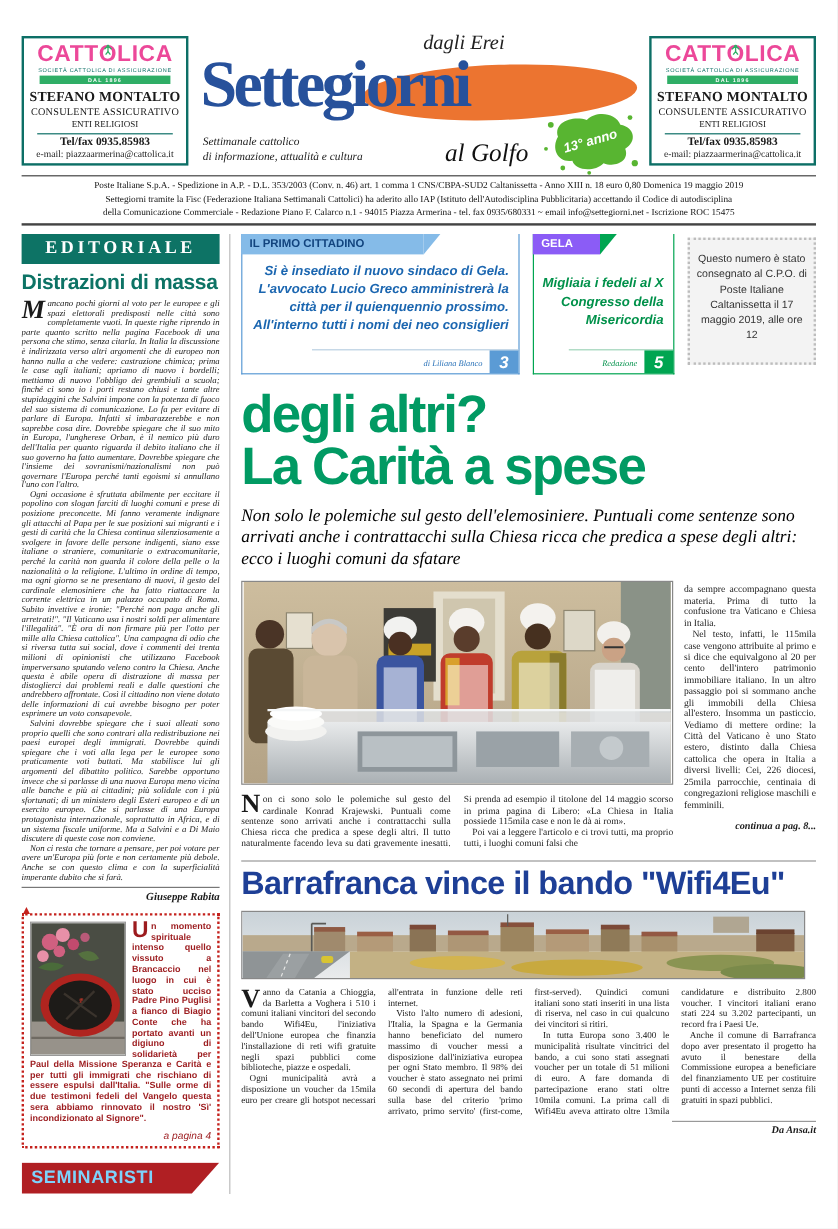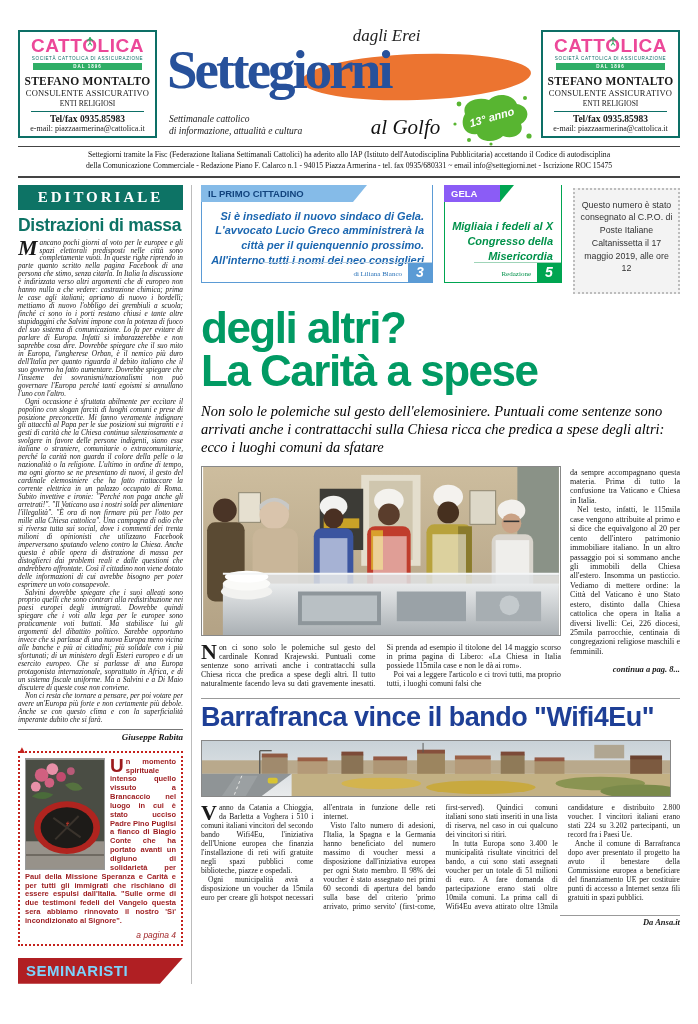--- a/index.html
+++ b/index.html
@@ -77,39 +77,39 @@
   .red-page { clear:both; text-align:right; font-style:italic; font-weight:normal; font-size:8.5px;
     margin-top:4px; font-family:"Liberation Sans",sans-serif; }
 
   .seminaristi { margin-top:12px; background:#b01f23; color:#7dd3fc;
     font-family:"Liberation Sans",sans-serif; font-weight:bold; font-size:15px;
     letter-spacing:.5px; padding:4px 0 5px 8px;
     clip-path:polygon(0 0,100% 0,86% 100%,0 100%); }
 
   
   .top-row { display:flex; gap:11px; }
-  .notch-box { position:relative; height:98px; background:#fff; }
+  .notch-box { position:relative; height:117px; background:#fff; }
   .pc-box { width:232px; border:1px solid #5b9bd5; border-top:none; }
   .gela-box { width:118px; border:1px solid #00a551; border-top:none; }
   .band { position:absolute; top:0; left:-1px; height:17px; line-height:17px; padding-left:7px;
     font-family:"Liberation Sans",sans-serif; font-weight:bold; font-size:9.5px; }
   .band::after { content:''; position:absolute; right:-14px; top:0;
     border-top:17px solid; border-right:14px solid transparent; }
   .pc-band { width:66%; background:#85bbe8; color:#12447e; }
   .pc-band::after { border-top-color:#85bbe8; }
   .gela-band { width:48%; background:#8b5cf6; color:#fff; }
   .gela-band::after { border-top-color:#00a551; }
   .teaser { position:absolute; top:24px; right:8px; left:6px; text-align:right;
     font-family:"Liberation Sans",sans-serif; font-weight:bold; font-style:italic; }
   .pc-teaser { font-size:11px; line-height:1.35; color:#1b66b0; }
   .gela-teaser { top:34px; font-size:11px; line-height:1.4; color:#00914a; }
   .box-footer { position:absolute; bottom:0; right:0; left:25%; display:flex; align-items:flex-end;
     justify-content:flex-end; border-top:1px solid #b9cfe2; }
   .gela-footer { border-top-color:#9fd4b8; }
-  .byline { font-size:7px; margin:0 6px 4px 0; }
+  .byline { font-style:italic; font-size:7px; margin:0 6px 4px 0; }
   .pc-byline { color:#2a72b8; }
   .gela-byline { color:#00914a; }
   .page-num { width:24px; height:19px; display:flex; align-items:center; justify-content:center;
     color:#fff; font-style:italic; font-weight:bold; font-size:14px;
     font-family:"Liberation Sans",sans-serif; }
   .pc-num { background:#5b9bd5; }
   .gela-num { background:#00a551; }
 
   .notice-box { flex:1; height:106px; margin-top:3px; border:2px dotted #bdbdbd; background:#f3f3f3;
     text-align:center; font-family:"Liberation Sans",sans-serif; font-size:8.8px; line-height:1.45;
@@ -192,20 +192,21 @@
       <div class="ad-name">STEFANO MONTALTO</div>
       <div class="ad-role">CONSULENTE ASSICURATIVO</div>
       <div class="ad-sector">ENTI RELIGIOSI</div>
       <div class="ad-div"></div>
       <div class="ad-phone">Tel/fax 0935.85983</div>
       <div class="ad-email">e-mail: piazzaarmerina@cattolica.it</div>
     </div>
   </div>
 
   <div class="imprint">
+    <div>Poste Italiane S.p.A. - Spedizione in A.P. - D.L. 353/2003 (Conv. n. 46) art. 1 comma 1 CNS/CBPA-SUD2 Caltanissetta - Anno XIII n. 18 euro 0,80 Domenica 19 maggio 2019</div>
     <div>Settegiorni tramite la Fisc (Federazione Italiana Settimanali Cattolici) ha aderito allo IAP (Istituto dell'Autodisciplina Pubblicitaria) accettando il Codice di autodisciplina</div>
     <div>della Comunicazione Commerciale - Redazione Piano F. Calarco n.1 - 94015 Piazza Armerina - tel. fax 0935/680331 ~ email info@settegiorni.net - Iscrizione ROC 15475</div>
   </div>
 
   <div class="content">
 
     <div class="left-col">
       <div class="edit-banner">EDITORIALE</div>
       <div class="edit-title">Distrazioni di massa</div>
       <div class="edit-body">

